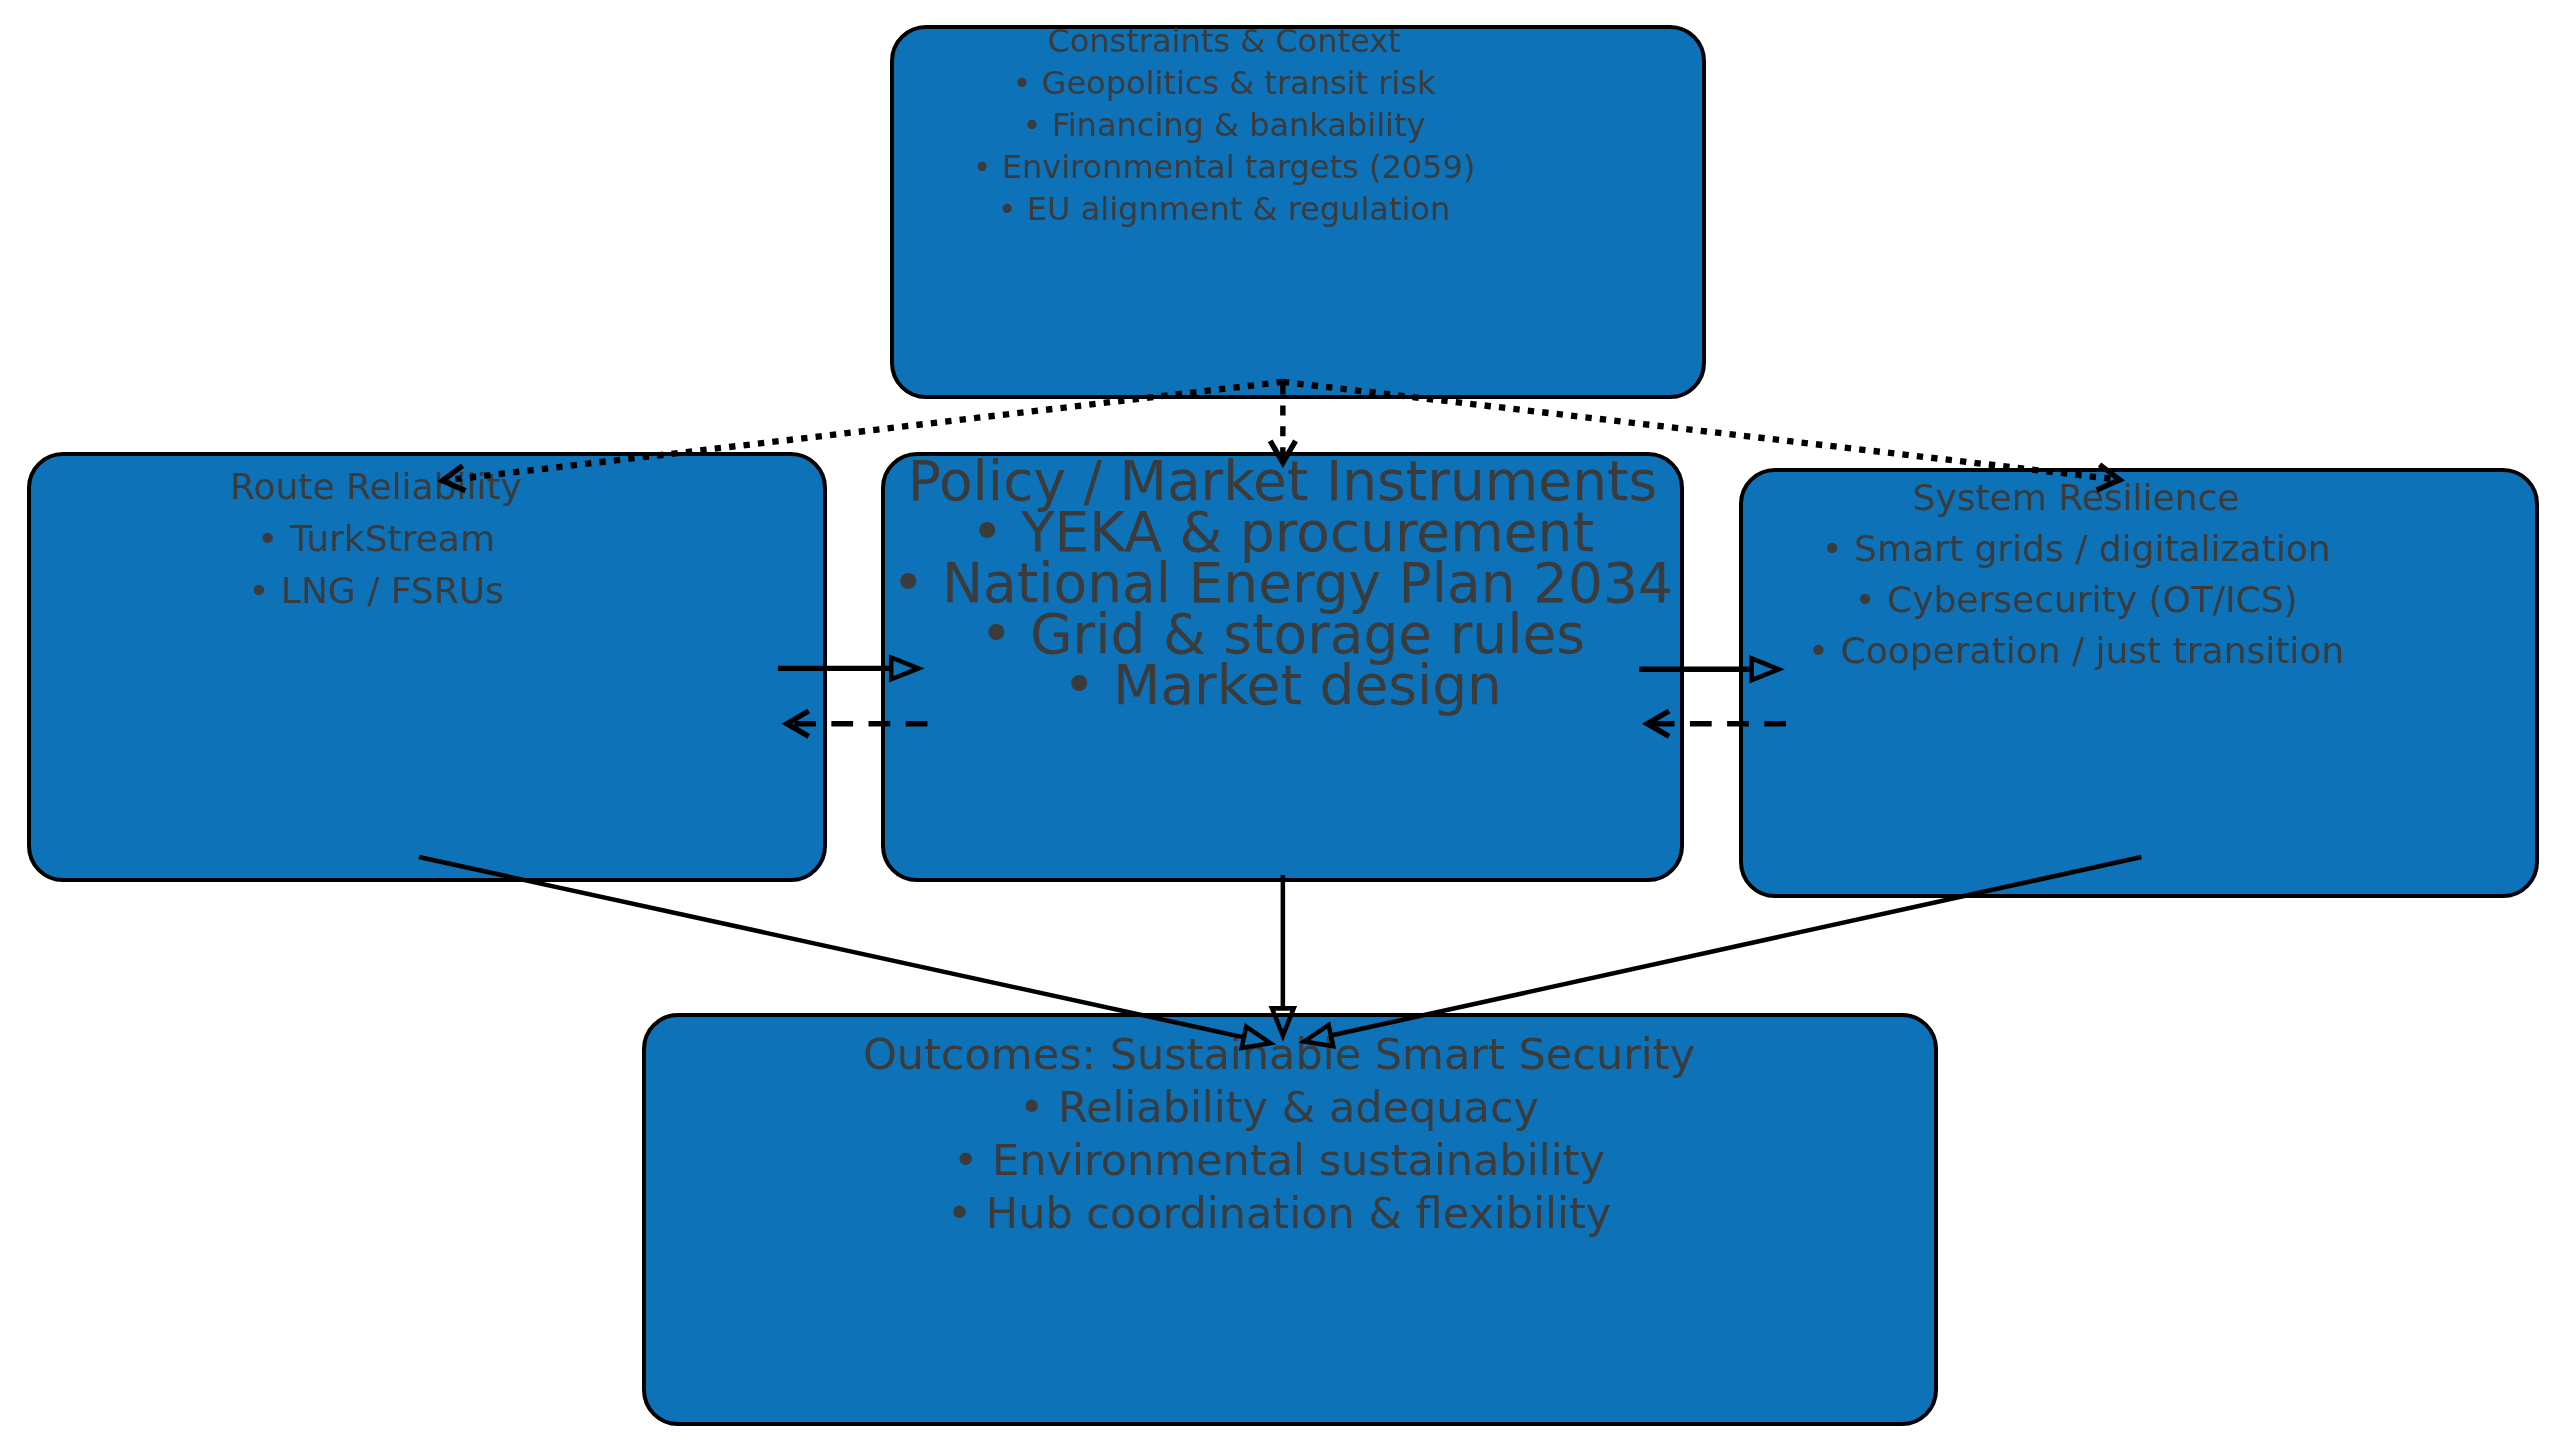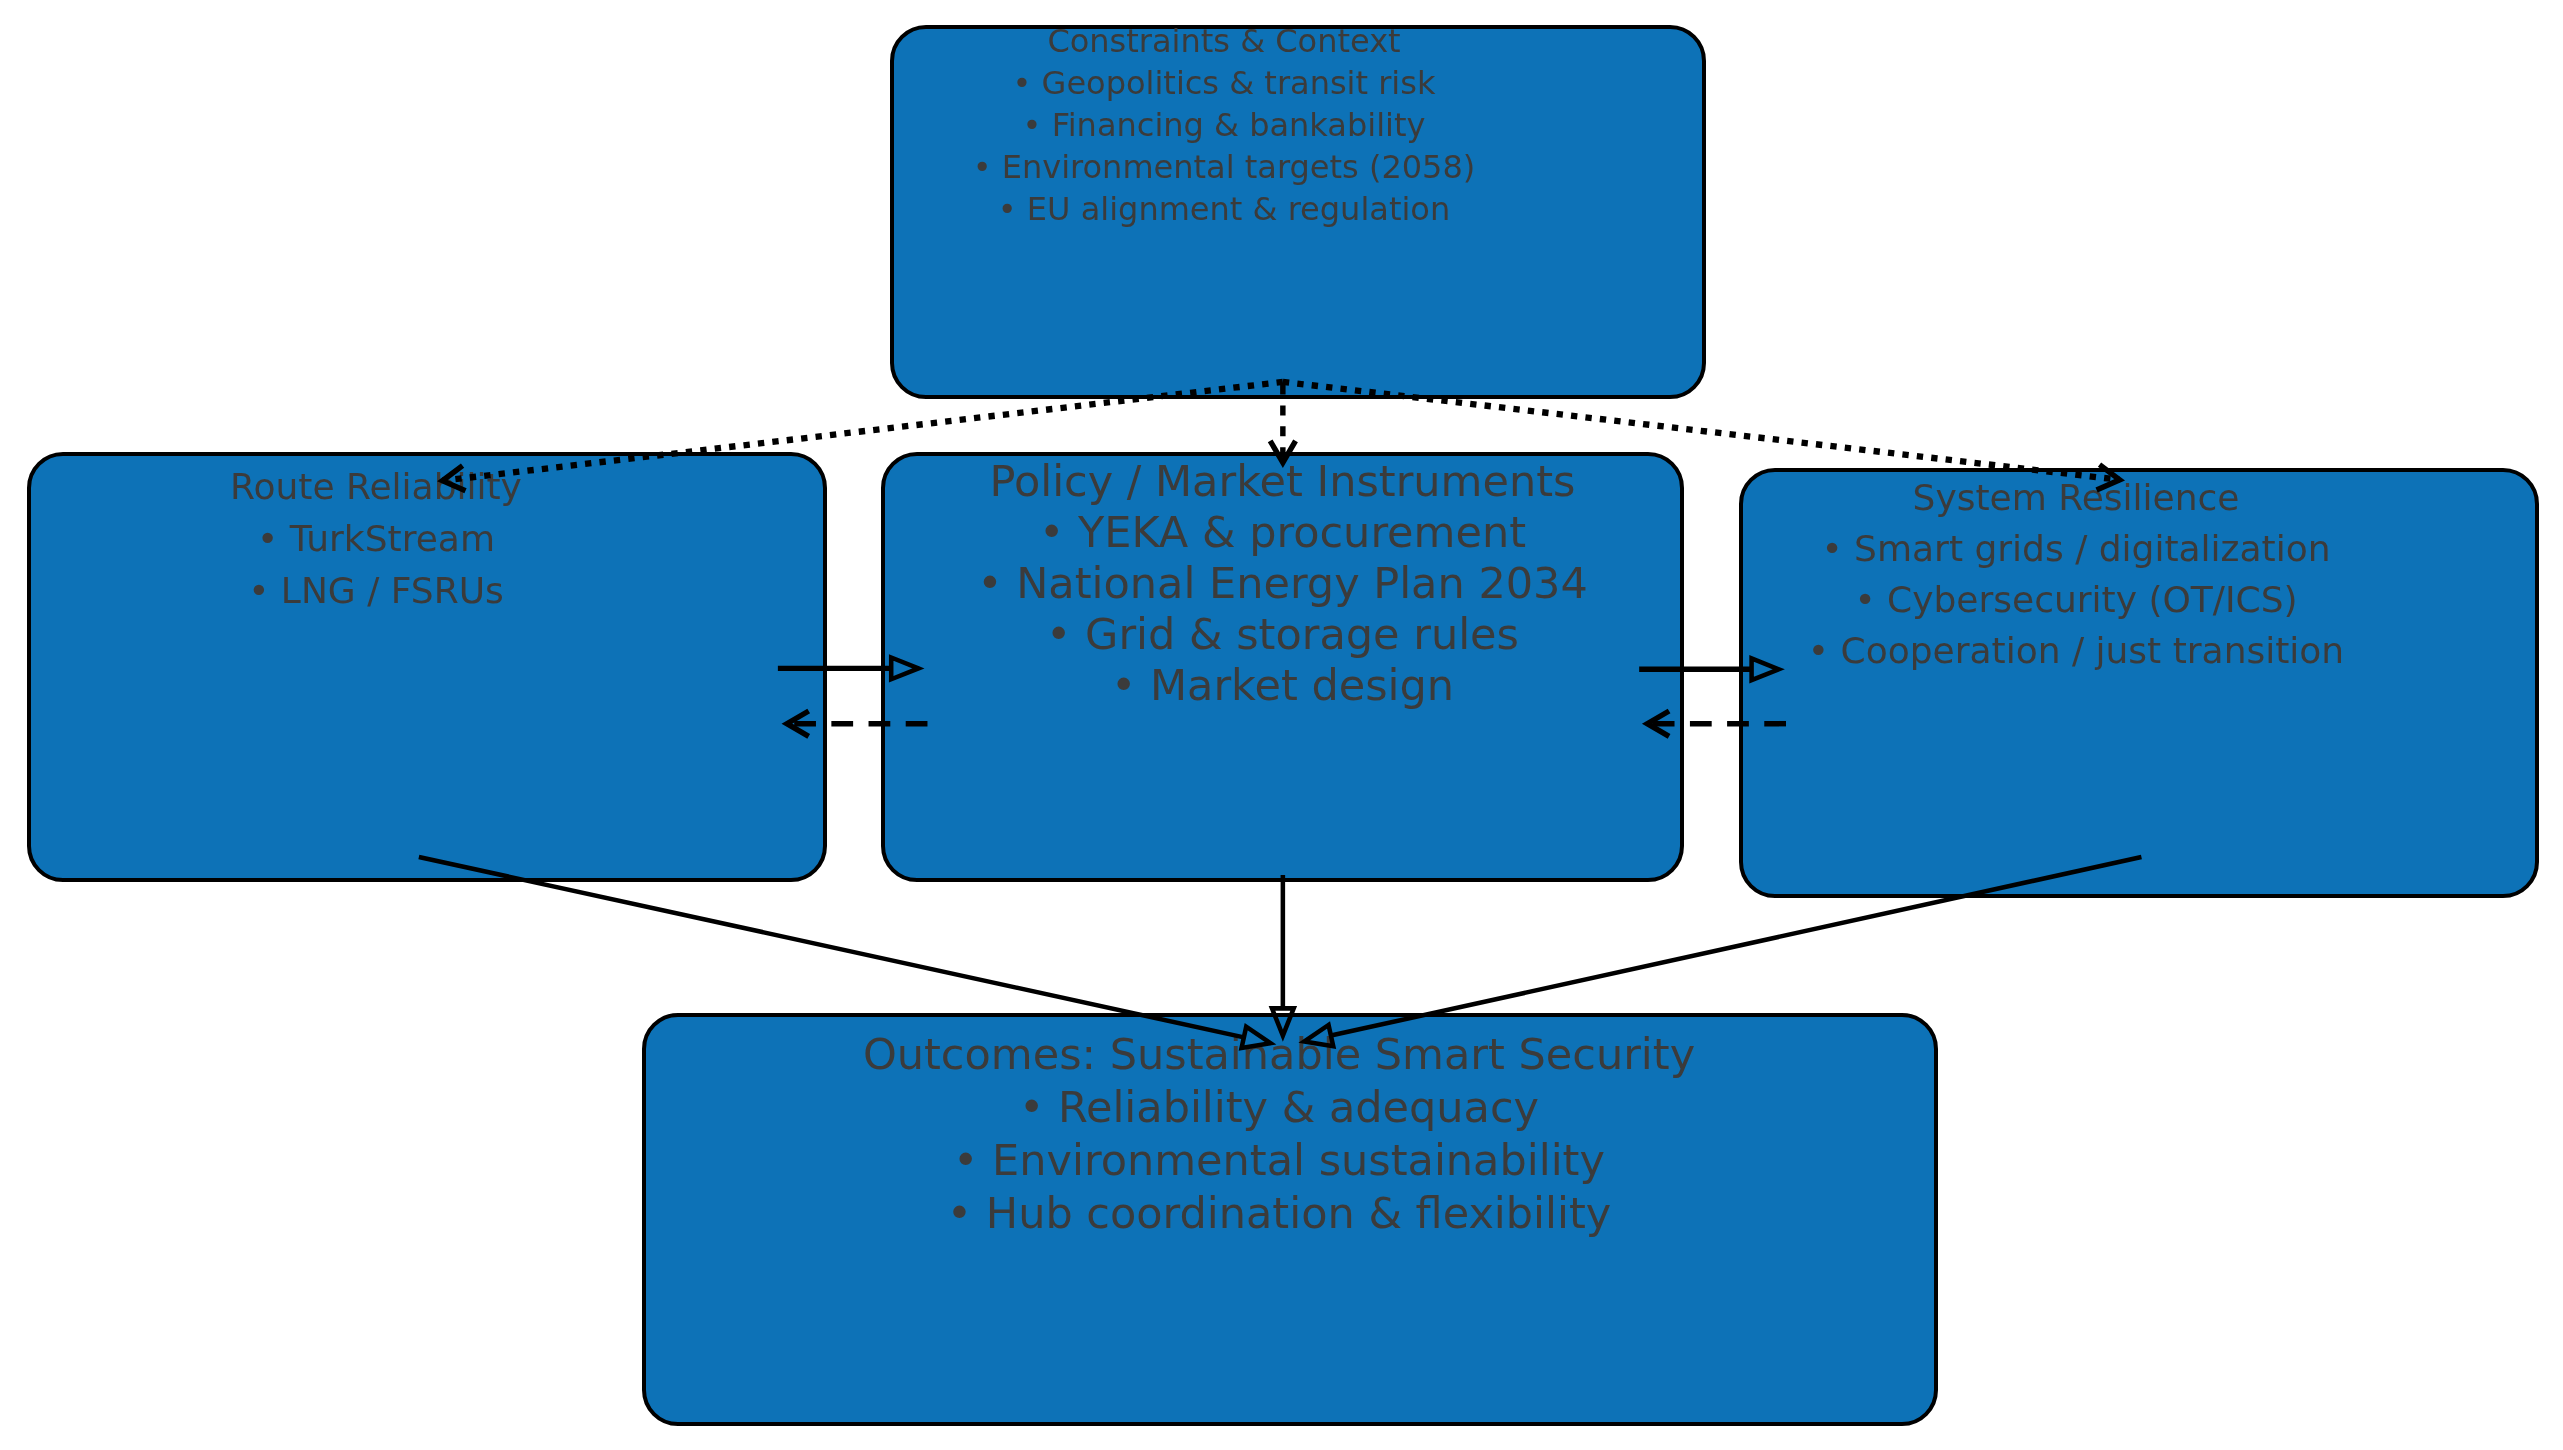--- a/index.html
+++ b/index.html
@@ -36,21 +36,21 @@
   
   .box-constraints{left:890px;top:24.5px;width:816px;height:374px;}
   .box-constraints .box-text{--tx:-74px;--ty:-9px;font-size:32px;line-height:42px;}
 
   
   .box-route{left:27px;top:452px;width:800px;height:430px;}
   .box-route .box-text{--tx:-51px;--ty:4.5px;font-size:36px;line-height:52px;}
 
   
   .box-policy{left:881px;top:452px;width:803px;height:430px;}
-  .box-policy .box-text{--tx:0px;--ty:0px;font-size:43px;line-height:51px;}
+  .box-policy .box-text{--tx:0px;--ty:0px;font-size:55px;line-height:51px;}
 
   
   .box-resilience{left:1739px;top:452px;width:800px;height:430px;margin-top:16px;}
   .box-resilience .box-text{--tx:-63px;--ty:0px;font-size:36px;line-height:51px;}
 
   
   .box-outcomes{left:642px;top:1013px;width:1296px;height:413px;}
   .box-outcomes .box-text{--tx:-11px;--ty:11px;font-size:43px;line-height:53px;}
 
   .arrow-layer{position:absolute;left:0;top:0;width:2563px;height:1451px;pointer-events:none;}
@@ -59,21 +59,21 @@
 </head>
 <body>
 
 <div class="canvas">
 
   <div class="node box-constraints">
     <div class="box-text">
       <div>Constraints &amp; Context</div>
       <div>• Geopolitics &amp; transit risk</div>
       <div>• Financing &amp; bankability</div>
-      <div>• Environmental targets (2058)</div>
+      <div>• Environmental targets (2059)</div>
       <div>• EU alignment &amp; regulation</div>
     </div>
   </div>
 
   <div class="node box-route">
     <div class="box-text">
       <div>Route Reliability</div>
       <div>• TurkStream</div>
       <div>• LNG / FSRUs</div>
     </div>

